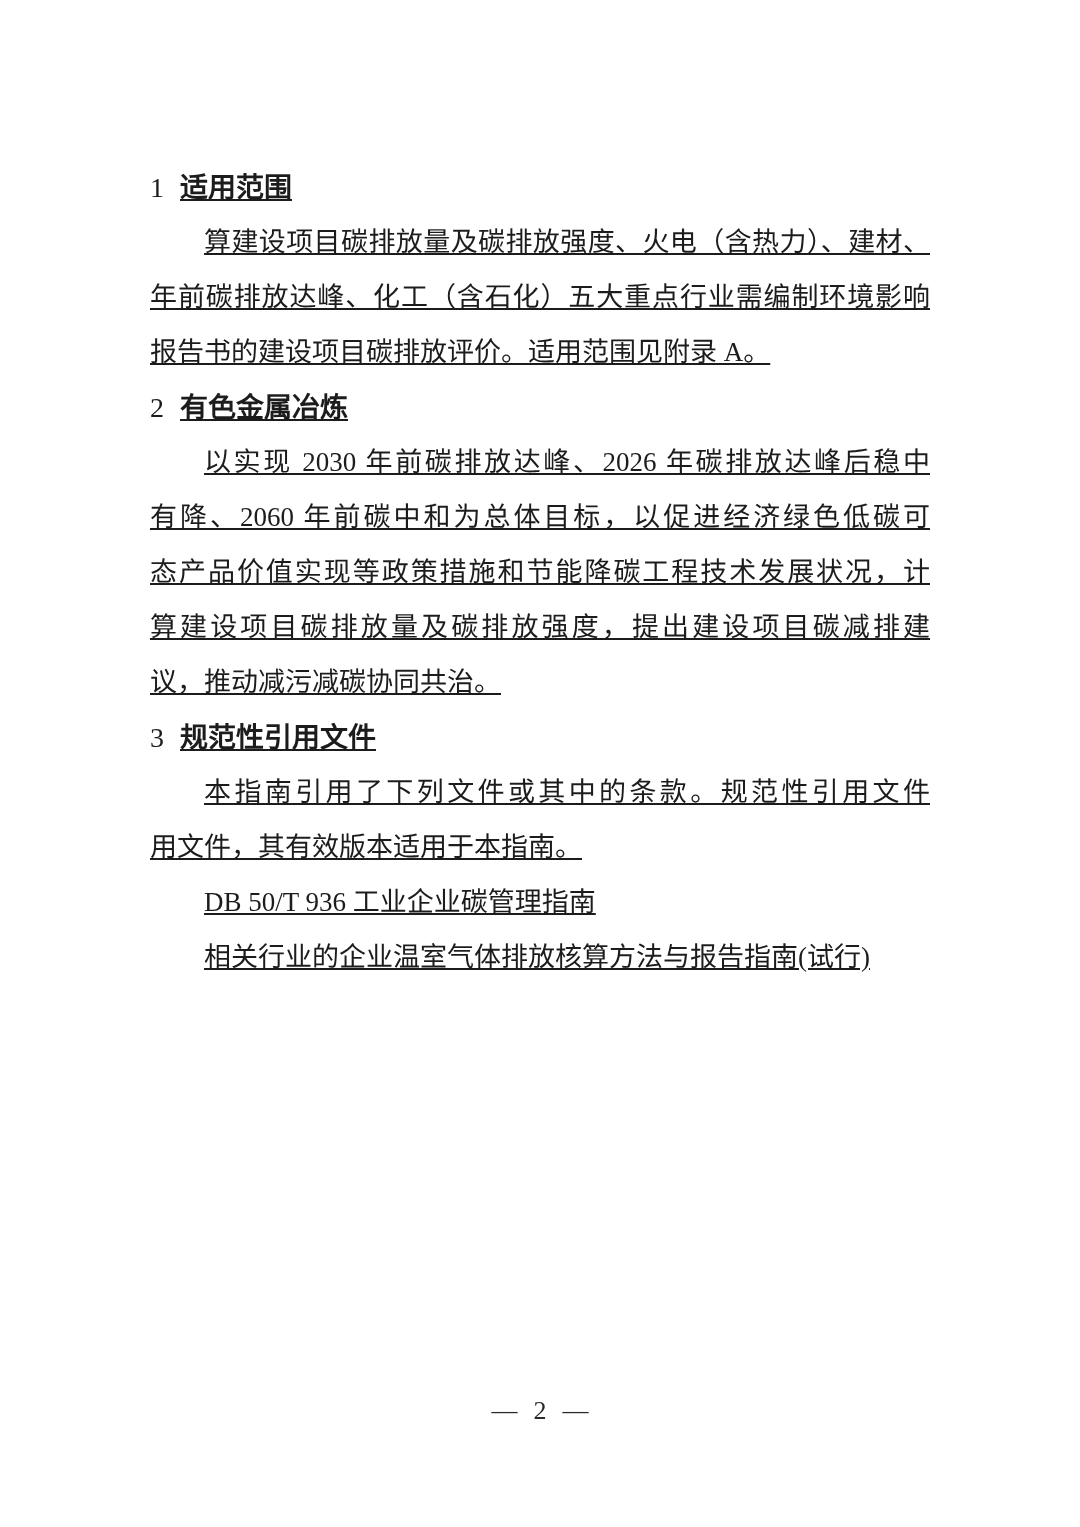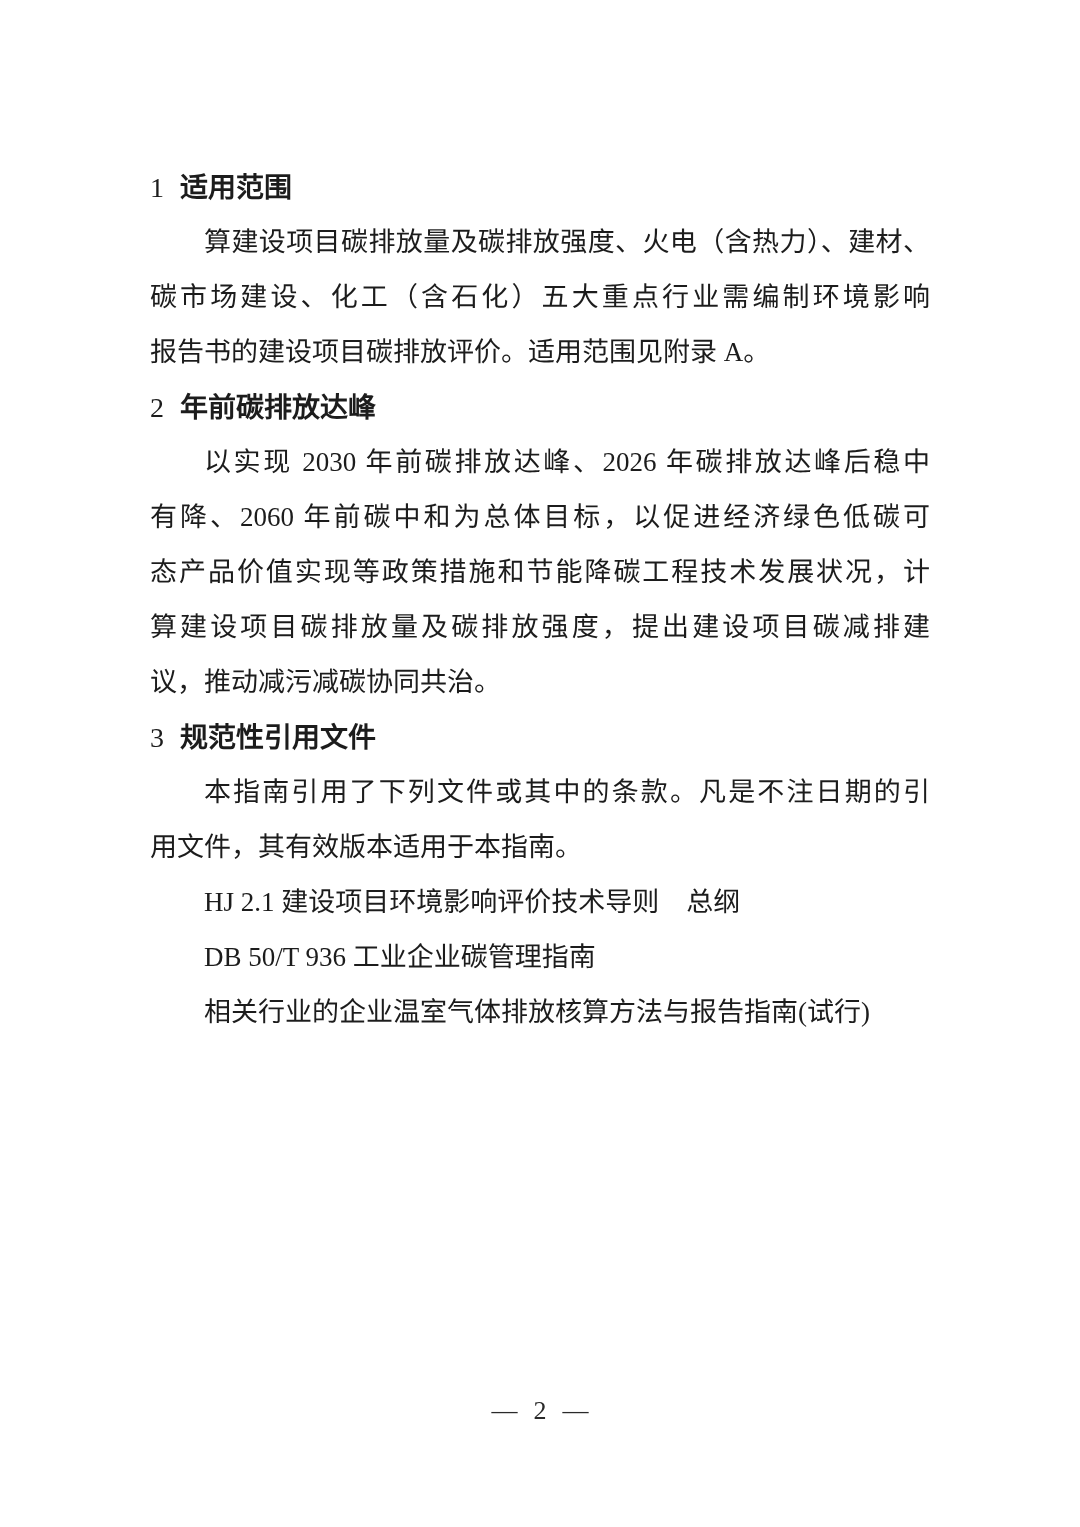--- a/index.html
+++ b/index.html
@@ -20,20 +20,21 @@
     position: absolute;
     left: 150px;
     top: 160px;
     width: 780px;
   }
   .line {
     font-size: 27px;
     line-height: 55px;
     text-align: left;
     color: #1c1c1c;
+    text-decoration: underline;
   }
   .line.justify {
     text-align: justify;
     text-align-last: justify;
     text-justify: inter-character;
   }
   .line.indent {
     padding-left: 2em;
   }
   .heading {
@@ -65,38 +66,37 @@
 <body>
 
 <div class="page">
 
   <main class="content">
 
     <div class="line heading">
       <span class="sec-num">1</span><span class="sec-title">适用范围</span>
     </div>
     <div class="line indent justify">算建设项目碳排放量及碳排放强度、火电（含热力）、建材、</div>
-    <div class="line justify">碳市场建设、化工（含石化）五大重点行业需编制环境影响</div>
+    <div class="line justify">年前碳排放达峰、化工（含石化）五大重点行业需编制环境影响</div>
     <div class="line">报告书的建设项目碳排放评价。适用范围见附录 A。</div>
 
     <div class="line heading">
-      <span class="sec-num">2</span><span class="sec-title">年前碳排放达峰</span>
+      <span class="sec-num">2</span><span class="sec-title">有色金属冶炼</span>
     </div>
     <div class="line indent justify">以实现 2030 年前碳排放达峰、2026 年碳排放达峰后稳中</div>
     <div class="line justify">有降、2060 年前碳中和为总体目标，以促进经济绿色低碳可</div>
     <div class="line justify">态产品价值实现等政策措施和节能降碳工程技术发展状况，计</div>
     <div class="line justify">算建设项目碳排放量及碳排放强度，提出建设项目碳减排建</div>
     <div class="line">议，推动减污减碳协同共治。</div>
 
     <div class="line heading">
       <span class="sec-num">3</span><span class="sec-title">规范性引用文件</span>
     </div>
-    <div class="line indent justify">本指南引用了下列文件或其中的条款。凡是不注日期的引</div>
+    <div class="line indent justify">本指南引用了下列文件或其中的条款。规范性引用文件</div>
     <div class="line">用文件，其有效版本适用于本指南。</div>
-    <div class="line indent">HJ 2.1 建设项目环境影响评价技术导则　总纲</div>
     <div class="line indent">DB 50/T 936 工业企业碳管理指南</div>
     <div class="line indent">相关行业的企业温室气体排放核算方法与报告指南(试行)</div>
 
   </main>
 
   <footer class="footer">
     <span class="dash">—</span><span class="num">2</span><span class="dash">—</span>
   </footer>
 
 </div>

